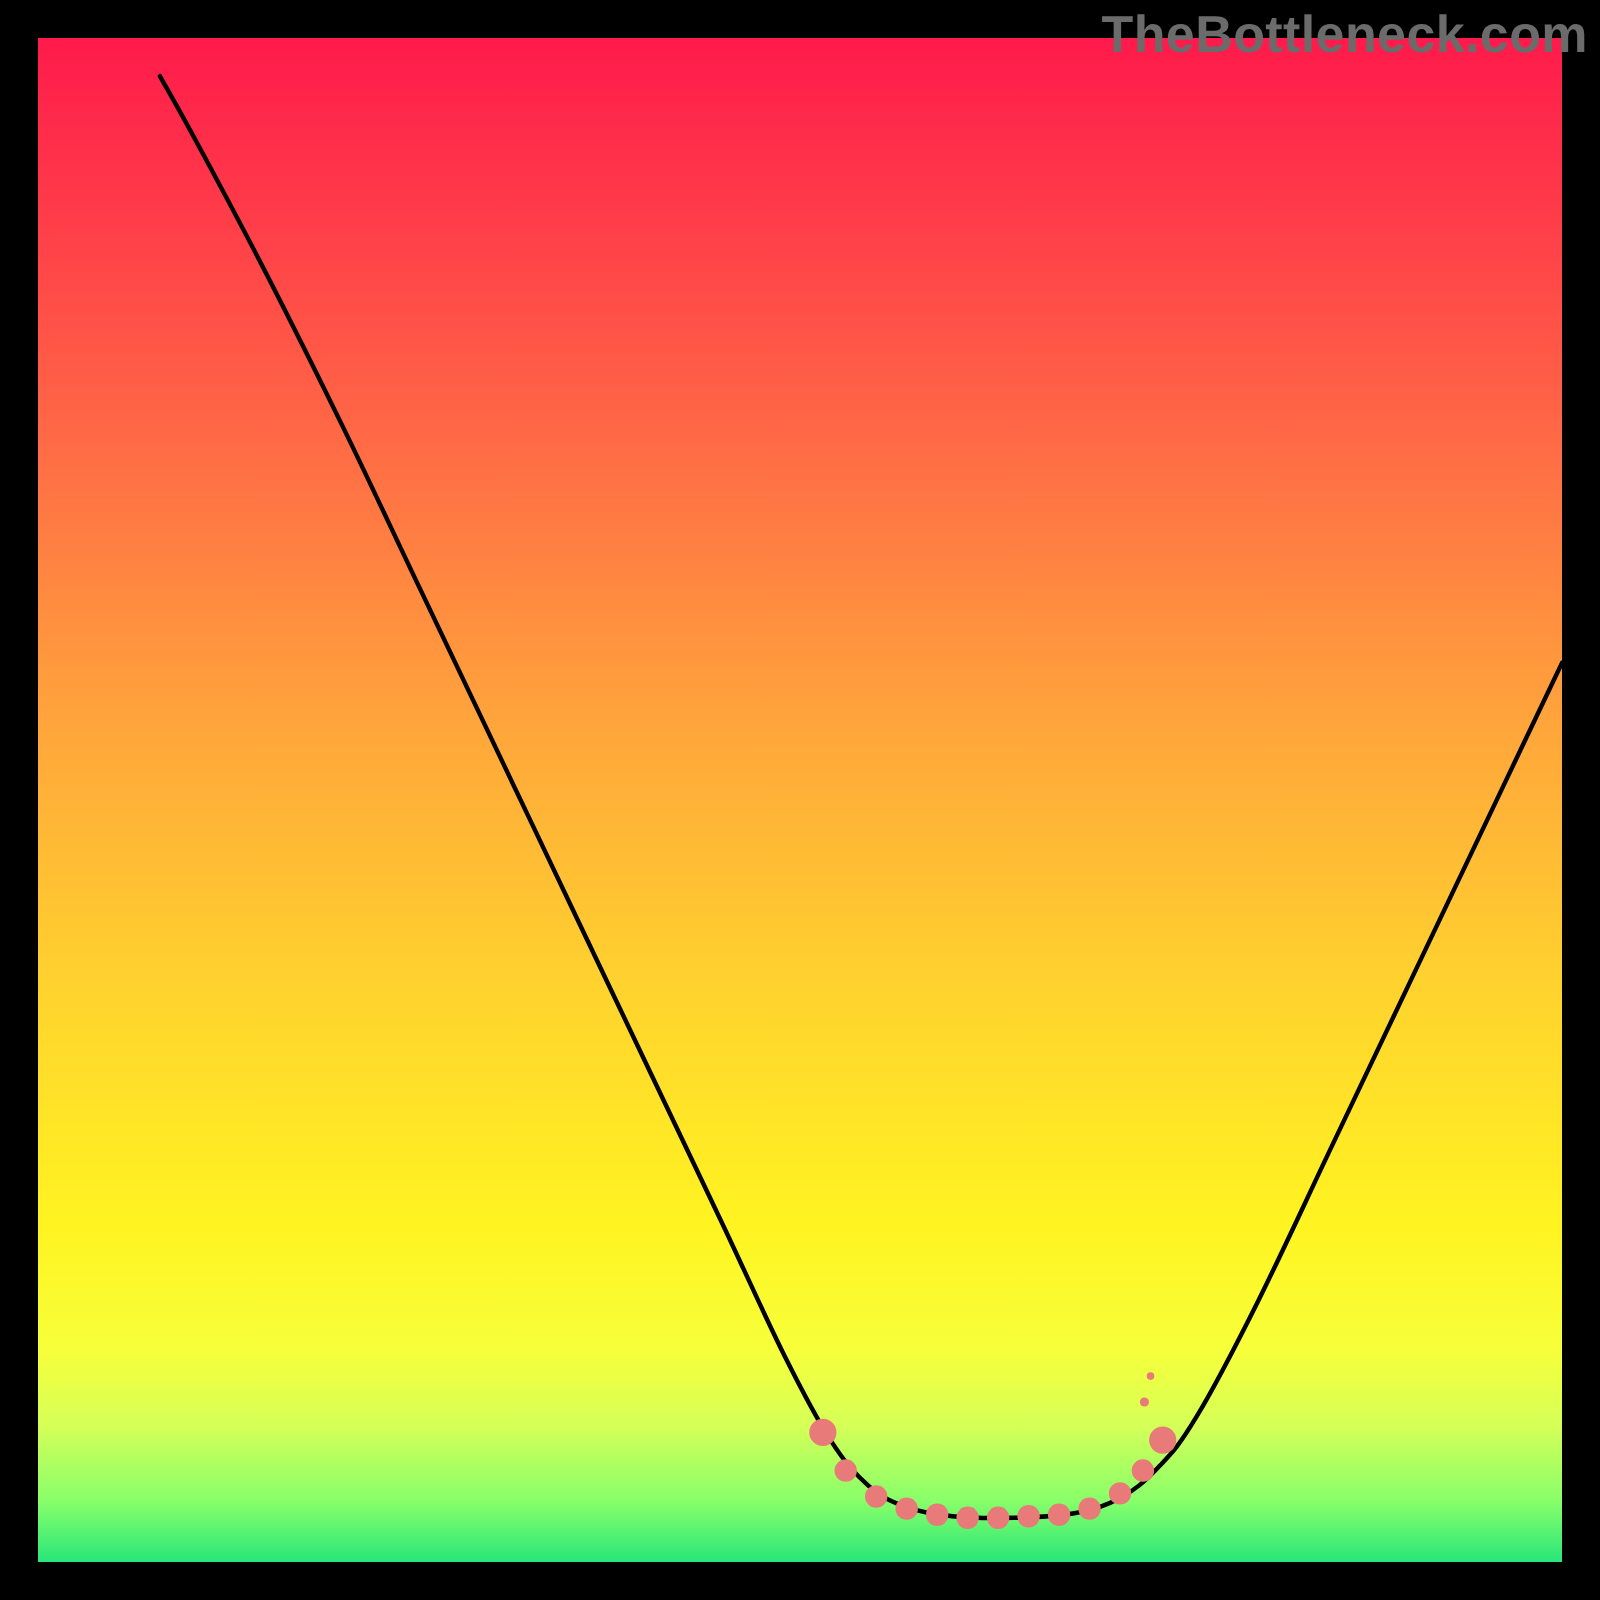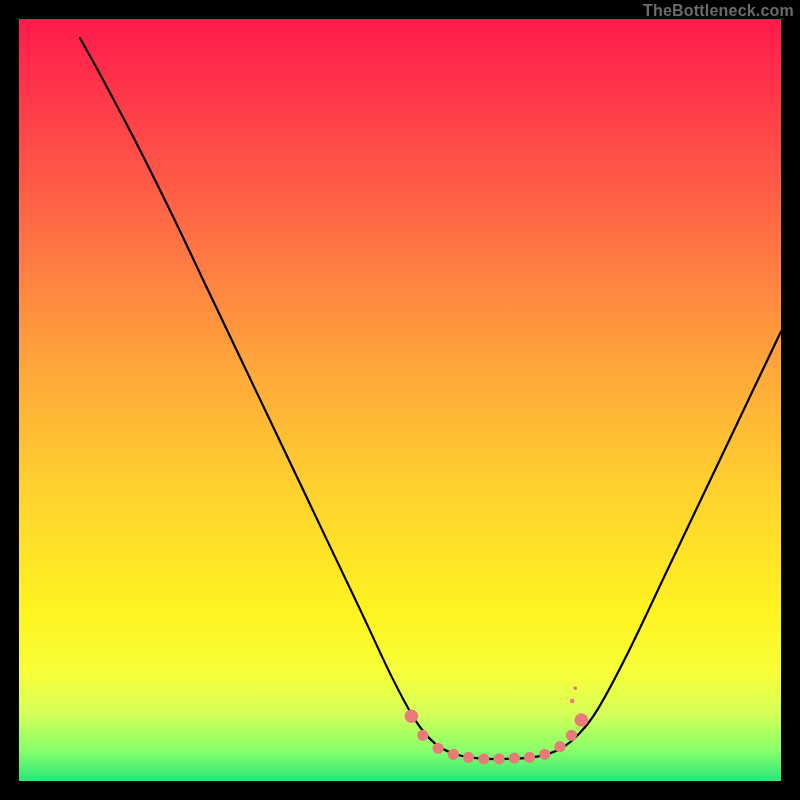--- a/index.html
+++ b/index.html
@@ -23,21 +23,21 @@
     left: 0;
     top: 0;
     width: 762px;
     height: 762px;
   }
   .watermark {
     position: absolute;
     top: 2px;
     right: 6px;
     font-family: Arial, Helvetica, sans-serif;
-    font-size: 16px;
+    font-size: 26px;
     font-weight: 600;
     color: #6b6b6b;
     letter-spacing: 0.2px;
     user-select: none;
     text-align: right;
   }
 </style>
 </head>
 <body>
 

